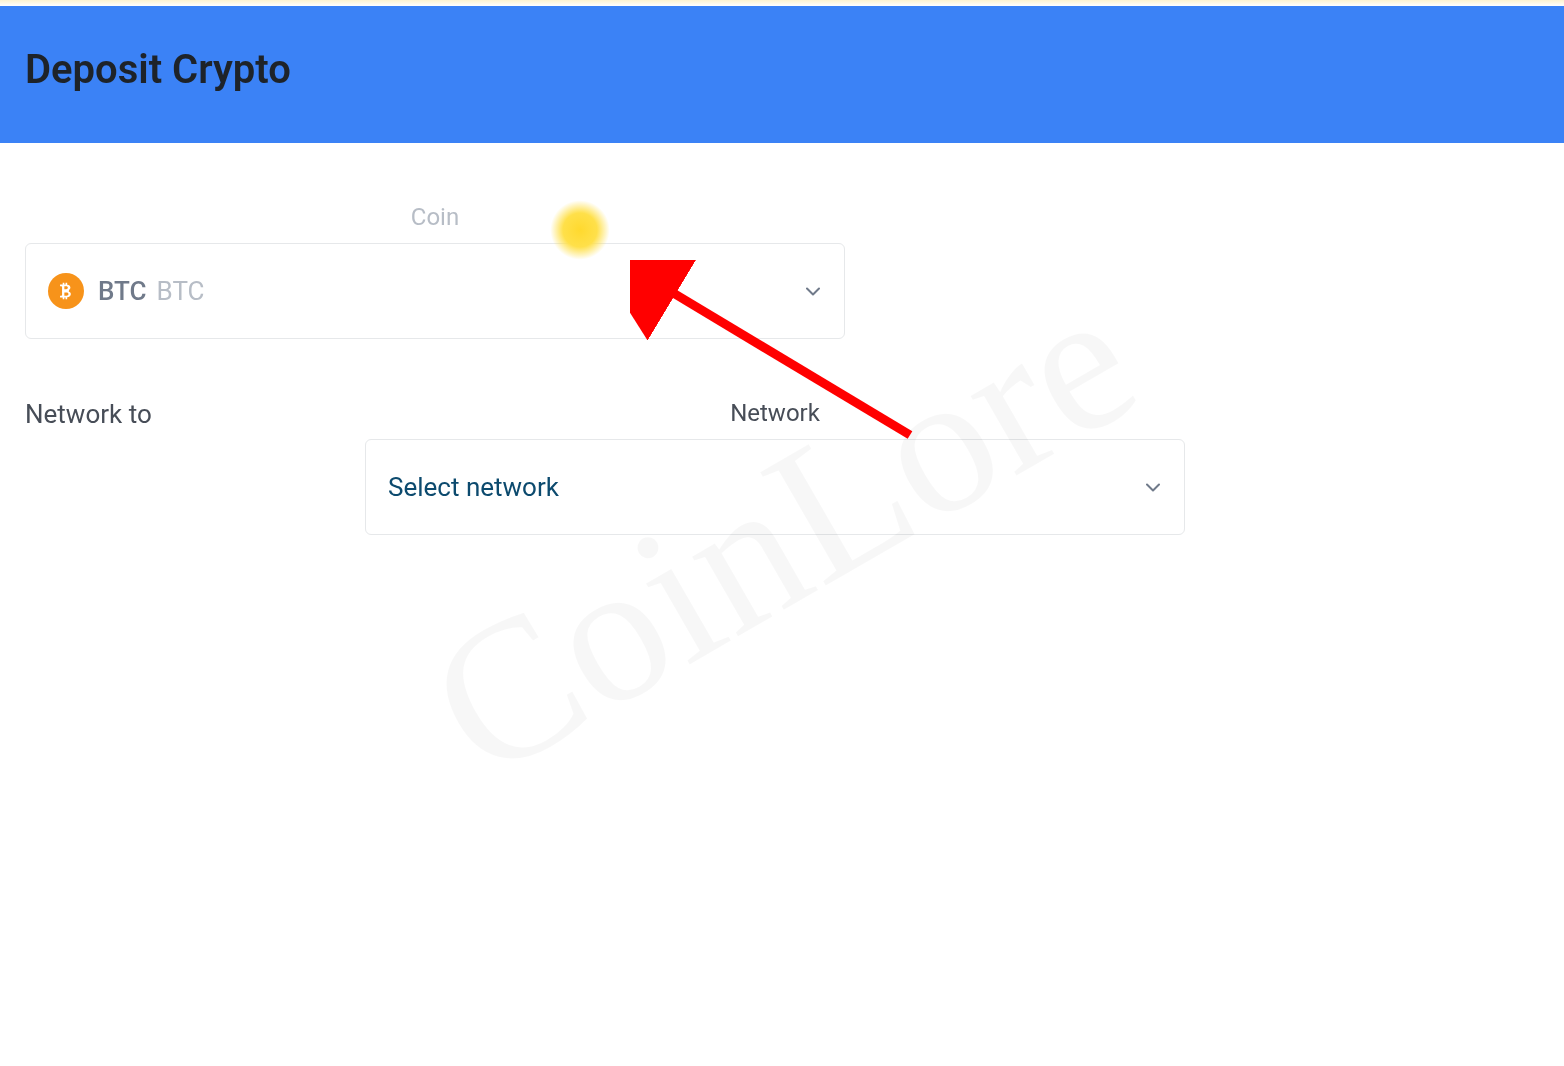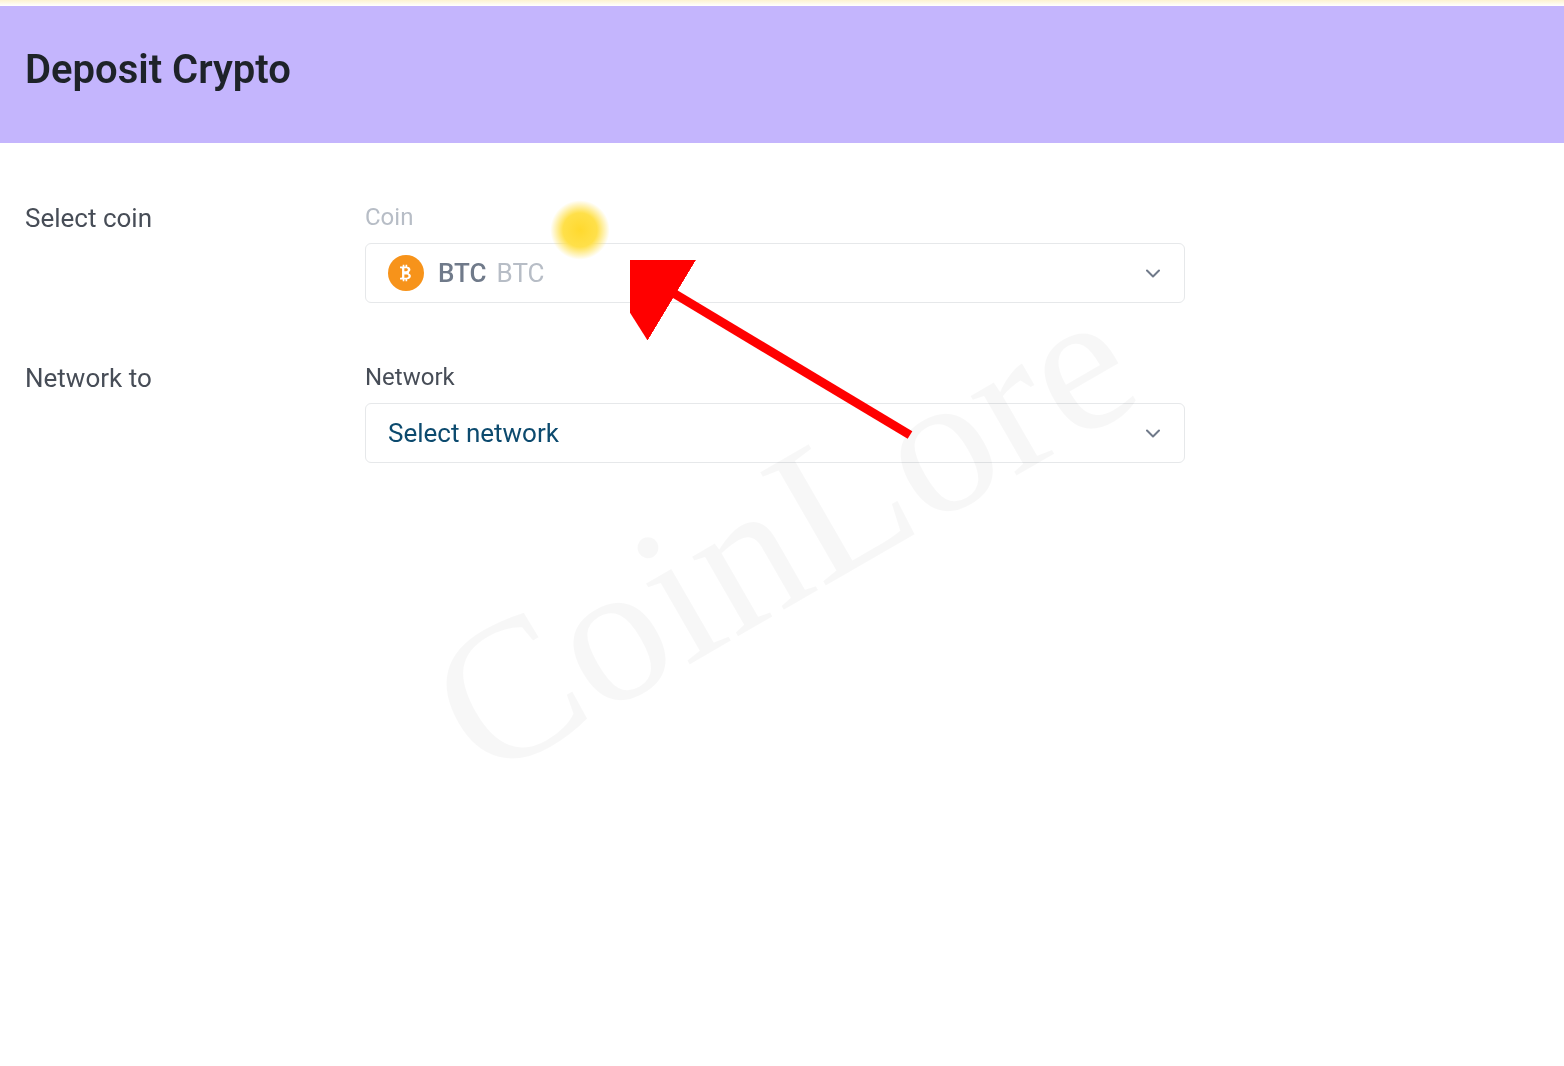--- a/index.html
+++ b/index.html
@@ -14,21 +14,21 @@
       height: 1066px;
       position: relative;
       overflow: hidden;
     }
     .yellow-bar {
       height: 6px;
       background: linear-gradient(to bottom, #fcf3d0, transparent);
       width: 100%;
     }
     .header-section {
-      background: #c4b5fd;
+      background: #3b82f6;
       padding: 40px 25px 50px 25px;
     }
     .page-title {
       font-size: 40px;
       font-weight: 600;
       color: #1e2329;
     }
     .content {
       padding: 60px 25px;
     }
@@ -38,33 +38,34 @@
     }
     .form-label {
       width: 340px;
       font-size: 26px;
       color: #474d57;
       padding-top: 0;
     }
     .form-control {
       flex: 1;
       max-width: 820px;
+      text-align: center;
     }
     .field-label {
       font-size: 24px;
       color: #474d57;
       margin-bottom: 12px;
     }
     .field-label.faded {
       color: #b7bdc6;
     }
     .select-box {
       border: 1px solid #e6e8ea;
       border-radius: 6px;
-      height: 60px;
+      height: 96px;
       display: flex;
       align-items: center;
       padding: 0 22px;
       cursor: pointer;
       position: relative;
       background: #ffffff;
     }
     .coin-icon {
       width: 36px;
       height: 36px;
@@ -143,21 +144,20 @@
 
 <div class="yellow-bar"></div>
 
 <div class="header-section">
   <h1 class="page-title">Deposit Crypto</h1>
 </div>
 
 <div class="content">
 
   <div class="form-row">
-    <div class="form-label">Select coin</div>
     <div class="form-control">
       <div class="field-label faded">Coin</div>
       <div class="select-box">
         <div class="coin-icon">
           <svg viewBox="0 0 24 24" fill="none">
             <path d="M15.5 10.5c.8-.5 1.3-1.3 1.3-2.3 0-1.8-1.4-2.9-3.5-3.1V3h-1.8v2h-1.3V3H8.4v2H5.5v1.9h1.3c.6 0 .9.2.9.7v8.8c0 .5-.3.7-.9.7H5.5V19h2.9v2h1.8v-2h1.3v2h1.8v-2.1c2.4-.2 4-1.5 4-3.5 0-1.5-.9-2.5-2.3-2.9zM10.2 6.9h1.9c1.2 0 1.9.6 1.9 1.6s-.7 1.6-1.9 1.6h-1.9V6.9zm2.3 10.2h-2.3v-3.4h2.3c1.4 0 2.2.6 2.2 1.7s-.8 1.7-2.2 1.7z" fill="#ffffff"></path>
           </svg>
         </div>
         <span class="coin-symbol">BTC</span>
         <span class="coin-name">BTC</span>

